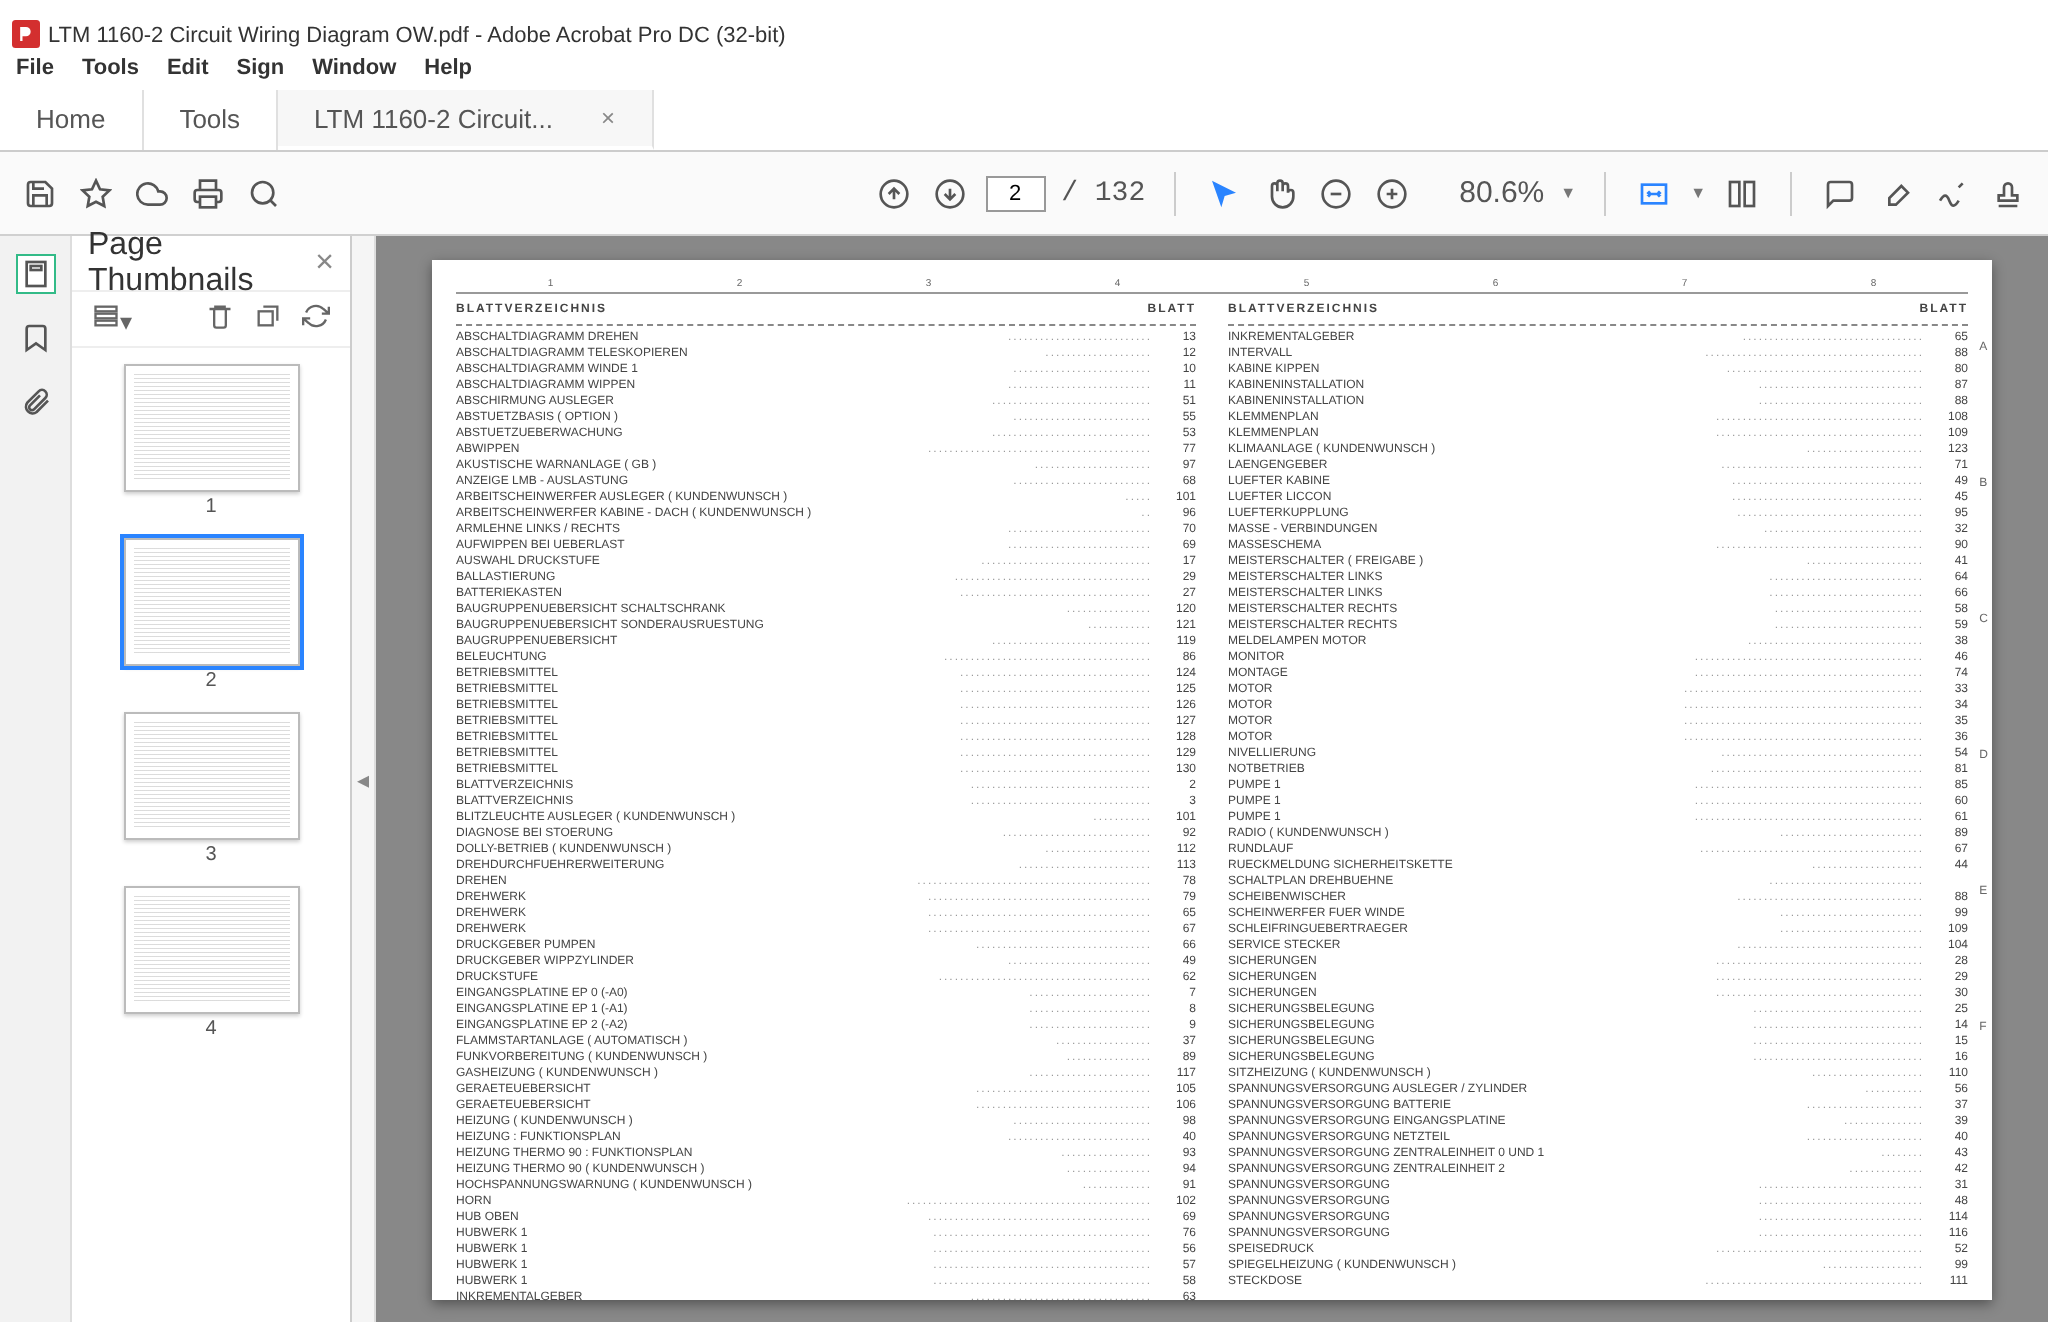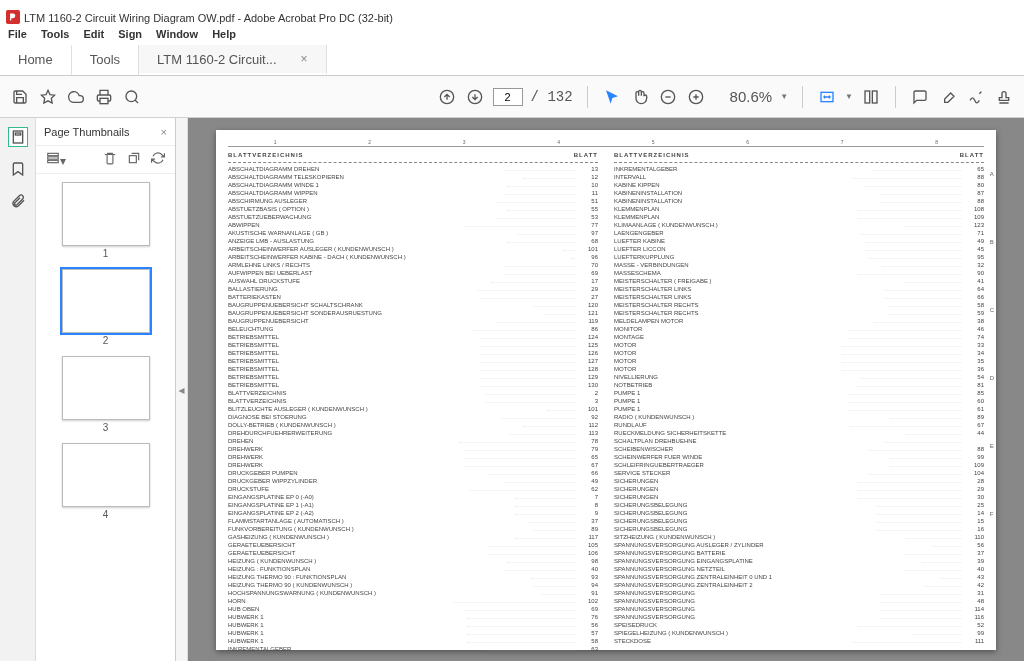--- a/index.html
+++ b/index.html
@@ -19,21 +19,21 @@
 .iconbtn { width:20px; height:20px; display:flex; align-items:center; justify-content:center; color:#555; cursor:pointer; }
 .iconbtn svg { width:16px; height:16px; }
 .pageinput { width:30px; height:18px; text-align:center; font-size:11px; border:1px solid #999; }
 .pagecount { font-size:14px; color:#555;font-family:Liberation Mono, monospace; }
 .zoom { font-size:15px; color:#555;margin-left:16px; }
 .workspace { display:flex; height:543px; }
 .panelstrip { width:36px; background:#f2f2f2; border-right:1px solid #ddd; display:flex; flex-direction:column; align-items:center; gap:14px; padding-top:10px; }
 .panelstrip .iconbtn { width:18px; height:18px; }
 .panelstrip .active { background:#fff; box-shadow:0 0 0 1px #3b8; }
 .thumbpanel { width:140px; border-right:1px solid #ccc; display:flex; flex-direction:column; background:#fff; }
-.thumbheader { height:28px; display:flex; align-items:center; padding:0 8px; font-size:11px; justify-content:space-between; border-bottom:1px solid #eee; }
+.thumbheader { height:28px; display:flex; align-items:center; padding:0 8px; font-size:16px; justify-content:flex-end; border-bottom:1px solid #eee; }
 .thumbtools { height:28px; display:flex; align-items:center; gap:10px; padding:0 10px; border-bottom:1px solid #eee; color:#666; }
 .thumbtools svg { width:14px; height:14px; }
 .thumblist { flex:1; overflow:auto; padding:8px; display:flex; flex-direction:column; gap:10px; align-items:center; }
 .thumb { width:88px; background:#fff; border:1px solid #bbb; box-shadow:0 1px 2px rgba(0,0,0,.2); padding:4px; font-size:3px; line-height:3px; color:#888; }
 .thumb.sel { outline:2px solid #2a84ff; }
 .thumb .inner { height:54px; background:repeating-linear-gradient(#999 0 .5px, transparent .5px 2px); opacity:.35; }
 .thumbnum { font-size:10px; text-align:center; color:#555; margin-top:2px; }
 .collapser { width:12px; display:flex; align-items:center; justify-content:center; background:#f5f5f5; border-right:1px solid #ddd; color:#888; }
 .docview { flex:1; background:#888; overflow:auto; padding:12px 20px; display:flex; justify-content:center; }
 .page { width:780px; min-height:520px; background:#fff; box-shadow:0 2px 6px rgba(0,0,0,.4); padding:8px 12px 4px 12px; font-family:"Courier New",monospace; font-size:6px; line-height:8px; color:#444; position:relative; }

